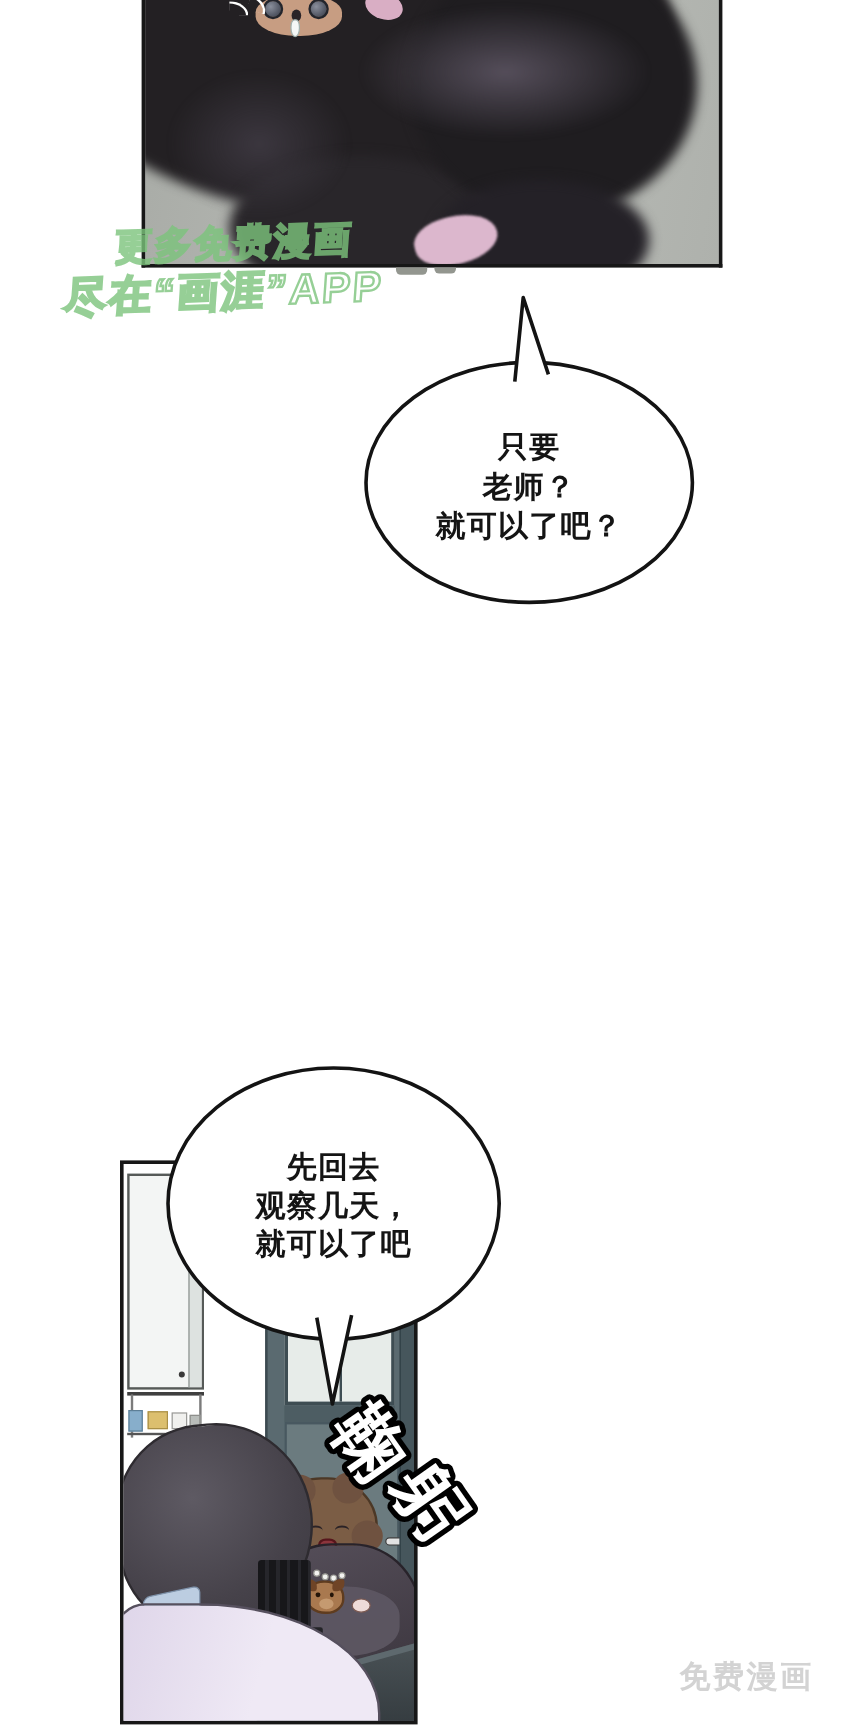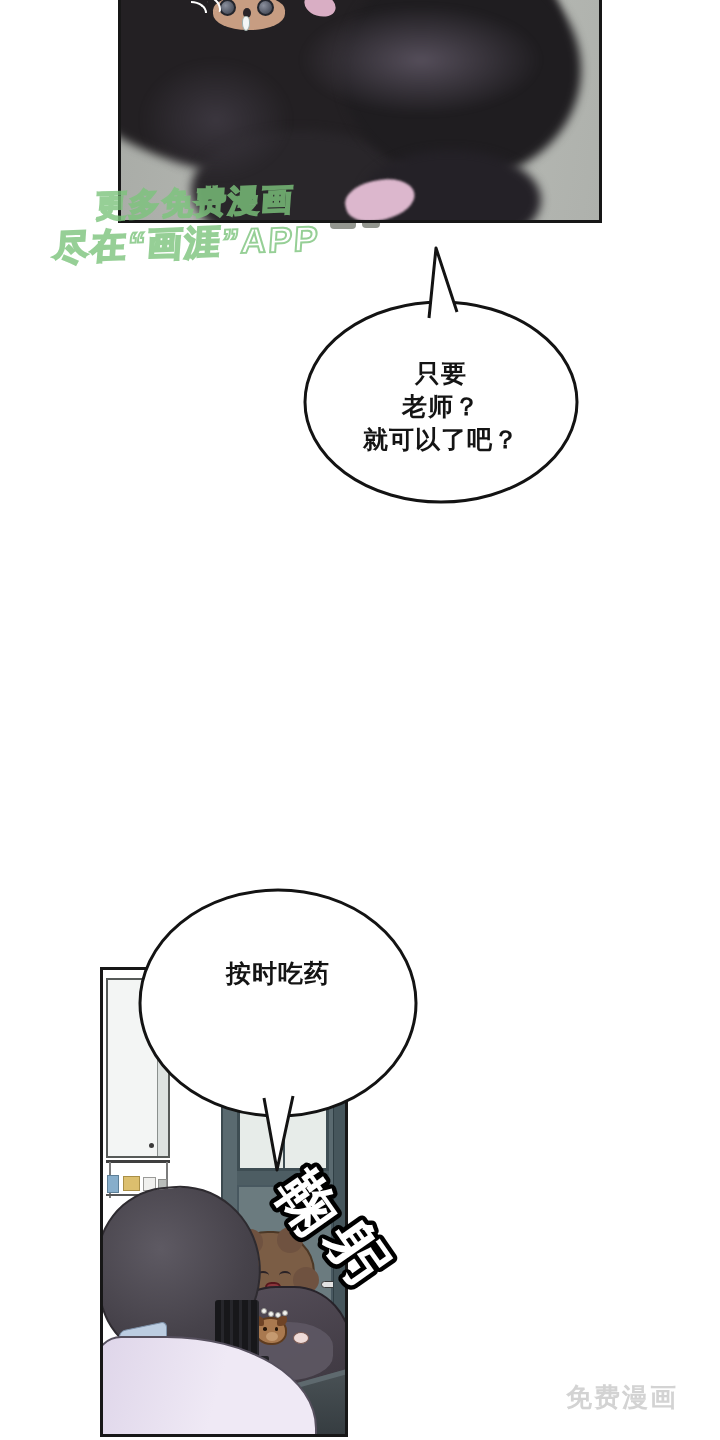--- a/index.html
+++ b/index.html
@@ -215,21 +215,23 @@
     <div class="abs mObj"></div>
     <div class="abs mObjBase"></div>
     <div class="abs mCoat"></div>
   </div>
 
   <svg class="abs" style="left:130px;top:880px;" width="300" height="300">
     <ellipse cx="148" cy="123" rx="138" ry="113" fill="#ffffff" stroke="#131313" stroke-width="3"></ellipse>
     <path d="M134 218 L147 290 L163 216" fill="#ffffff" stroke="#131313" stroke-width="3" stroke-linejoin="round"></path>
   </svg>
   <div class="abs bubbleText b2text">
-    <div>按时吃药</div>
+    <div>先回去</div>
+    <div>观察几天，</div>
+    <div>就可以了吧</div>
   </div>
 
   <svg class="abs" style="left:250px;top:1150px;" width="180" height="180">
     <text class="sfxChar" x="0" y="0" transform="translate(58,52) rotate(55)" text-anchor="middle" dominant-baseline="central">鞠</text>
     <text class="sfxChar" x="0" y="0" transform="translate(108,100) rotate(55)" text-anchor="middle" dominant-baseline="central">躬</text>
   </svg>
 
   <div class="abs logoSub" style="left:566px;top:1380px;">免费漫画</div>
 
 </div>

